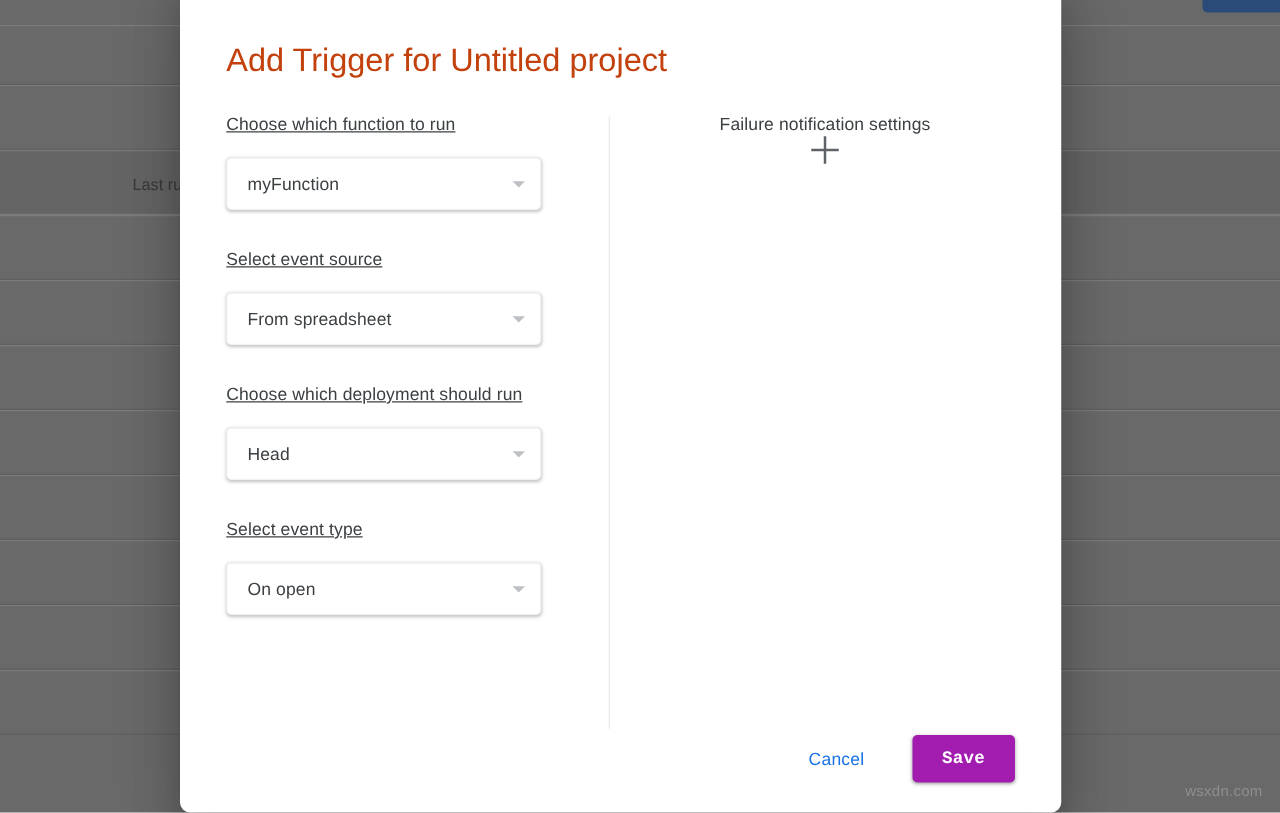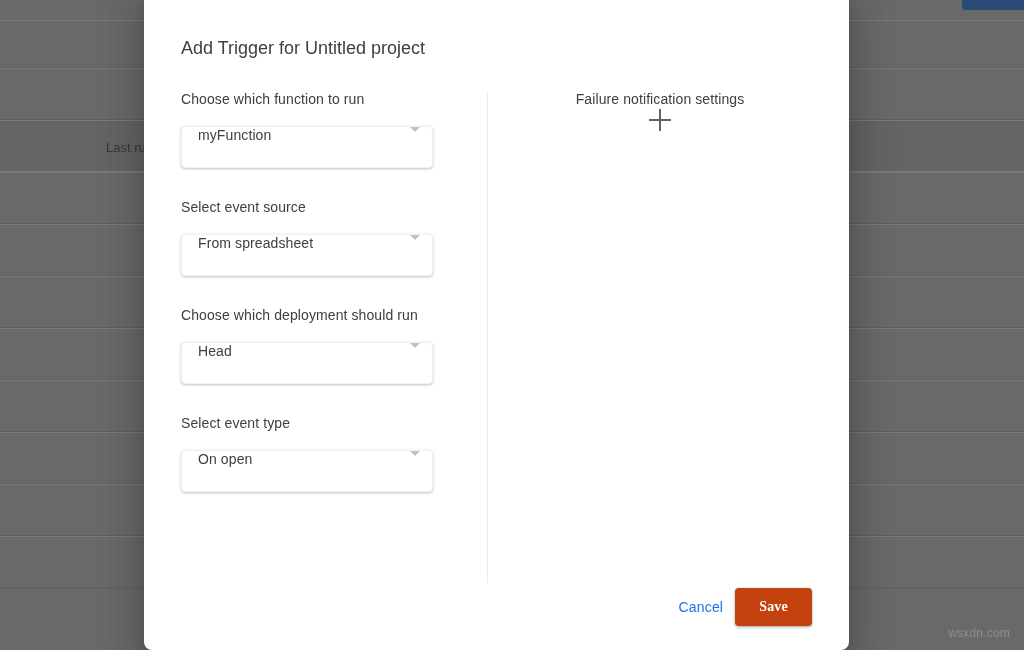--- a/index.html
+++ b/index.html
@@ -69,23 +69,23 @@
     border-radius: 8px;
     box-shadow: 0 11px 15px -7px rgba(0,0,0,.2),
                 0 24px 38px 3px rgba(0,0,0,.14),
                 0 9px 46px 8px rgba(0,0,0,.12);
   }
 
   #dialog-title {
     position: absolute;
     left: 37px;
     top: 50px;
-    font-size: 18px;
+    font-size: 26px;
     line-height: 28px;
-    color: #404040;
+    color: #c2410c;
     font-weight: 400;
     letter-spacing: 0;
   }
 
   #dialog-body {
     position: absolute;
     left: 0;
     top: 105px;
     width: 705px;
     height: 495px;
@@ -118,21 +118,21 @@
   }
 
   .select {
     position: relative;
     height: 42px;
     background: #ffffff;
     border-radius: 4px;
     border: 1px solid #f1f1f1;
     box-shadow: 0 1px 3px rgba(60,64,67,.22), 0 1px 2px rgba(60,64,67,.10);
     display: flex;
-    align-items: flex-start;
+    align-items: center;
     padding: 0 12px 0 16px;
     cursor: pointer;
     user-select: none;
   }
   .select-value {
     flex: 1;
     font-size: 14px;
     color: #3c4043;
     letter-spacing: .1px;
     white-space: nowrap;
@@ -142,21 +142,21 @@
   .caret {
     width: 0; height: 0;
     border-left: 5px solid transparent;
     border-right: 5px solid transparent;
     border-top: 5px solid #bdc1c6;
     margin-left: 8px;
     flex: none;
   }
 
   
-  #col-left .field-label { margin-bottom: 17px; }
+  #col-left .field-label { margin-bottom: 17px; text-decoration: underline; }
   #col-left .select { width: 252px; }
   #col-left .field + .field { margin-top: 29px; }
 
   
   #right-head {
     display: flex;
     align-items: center;
     width: 238px;
     margin-bottom: 17px;
     flex-direction: column;
@@ -196,28 +196,29 @@
     padding: 10px 12px;
     border-radius: 4px;
     cursor: pointer;
     font-family: "Liberation Sans", sans-serif;
   }
   #save-button {
     font-size: 14px;
     font-weight: 700;
     letter-spacing: .2px;
     color: #ffffff;
-    background: #c2410c;
+    background: #a21caf;
     border: none;
     padding: 0 24px;
     height: 38px;
     border-radius: 4px;
     cursor: pointer;
-    font-family: Liberation Serif, serif;
+    font-family: Liberation Mono, monospace;
     box-shadow: 0 1px 2px rgba(60,64,67,.3), 0 1px 3px 1px rgba(60,64,67,.15);
+    margin-left: 26px;
   }
 </style>
 </head>
 <body>
 
 <div id="backdrop">
   <div class="bg-row" style="top:20px;height:48px;"></div>
   <div class="bg-row" style="top:68px;height:52px;"></div>
   <div class="bg-headerrow" style="top:120px;">
     <span class="bg-colhead" style="left:106px;top:19px;">Last run</span>

